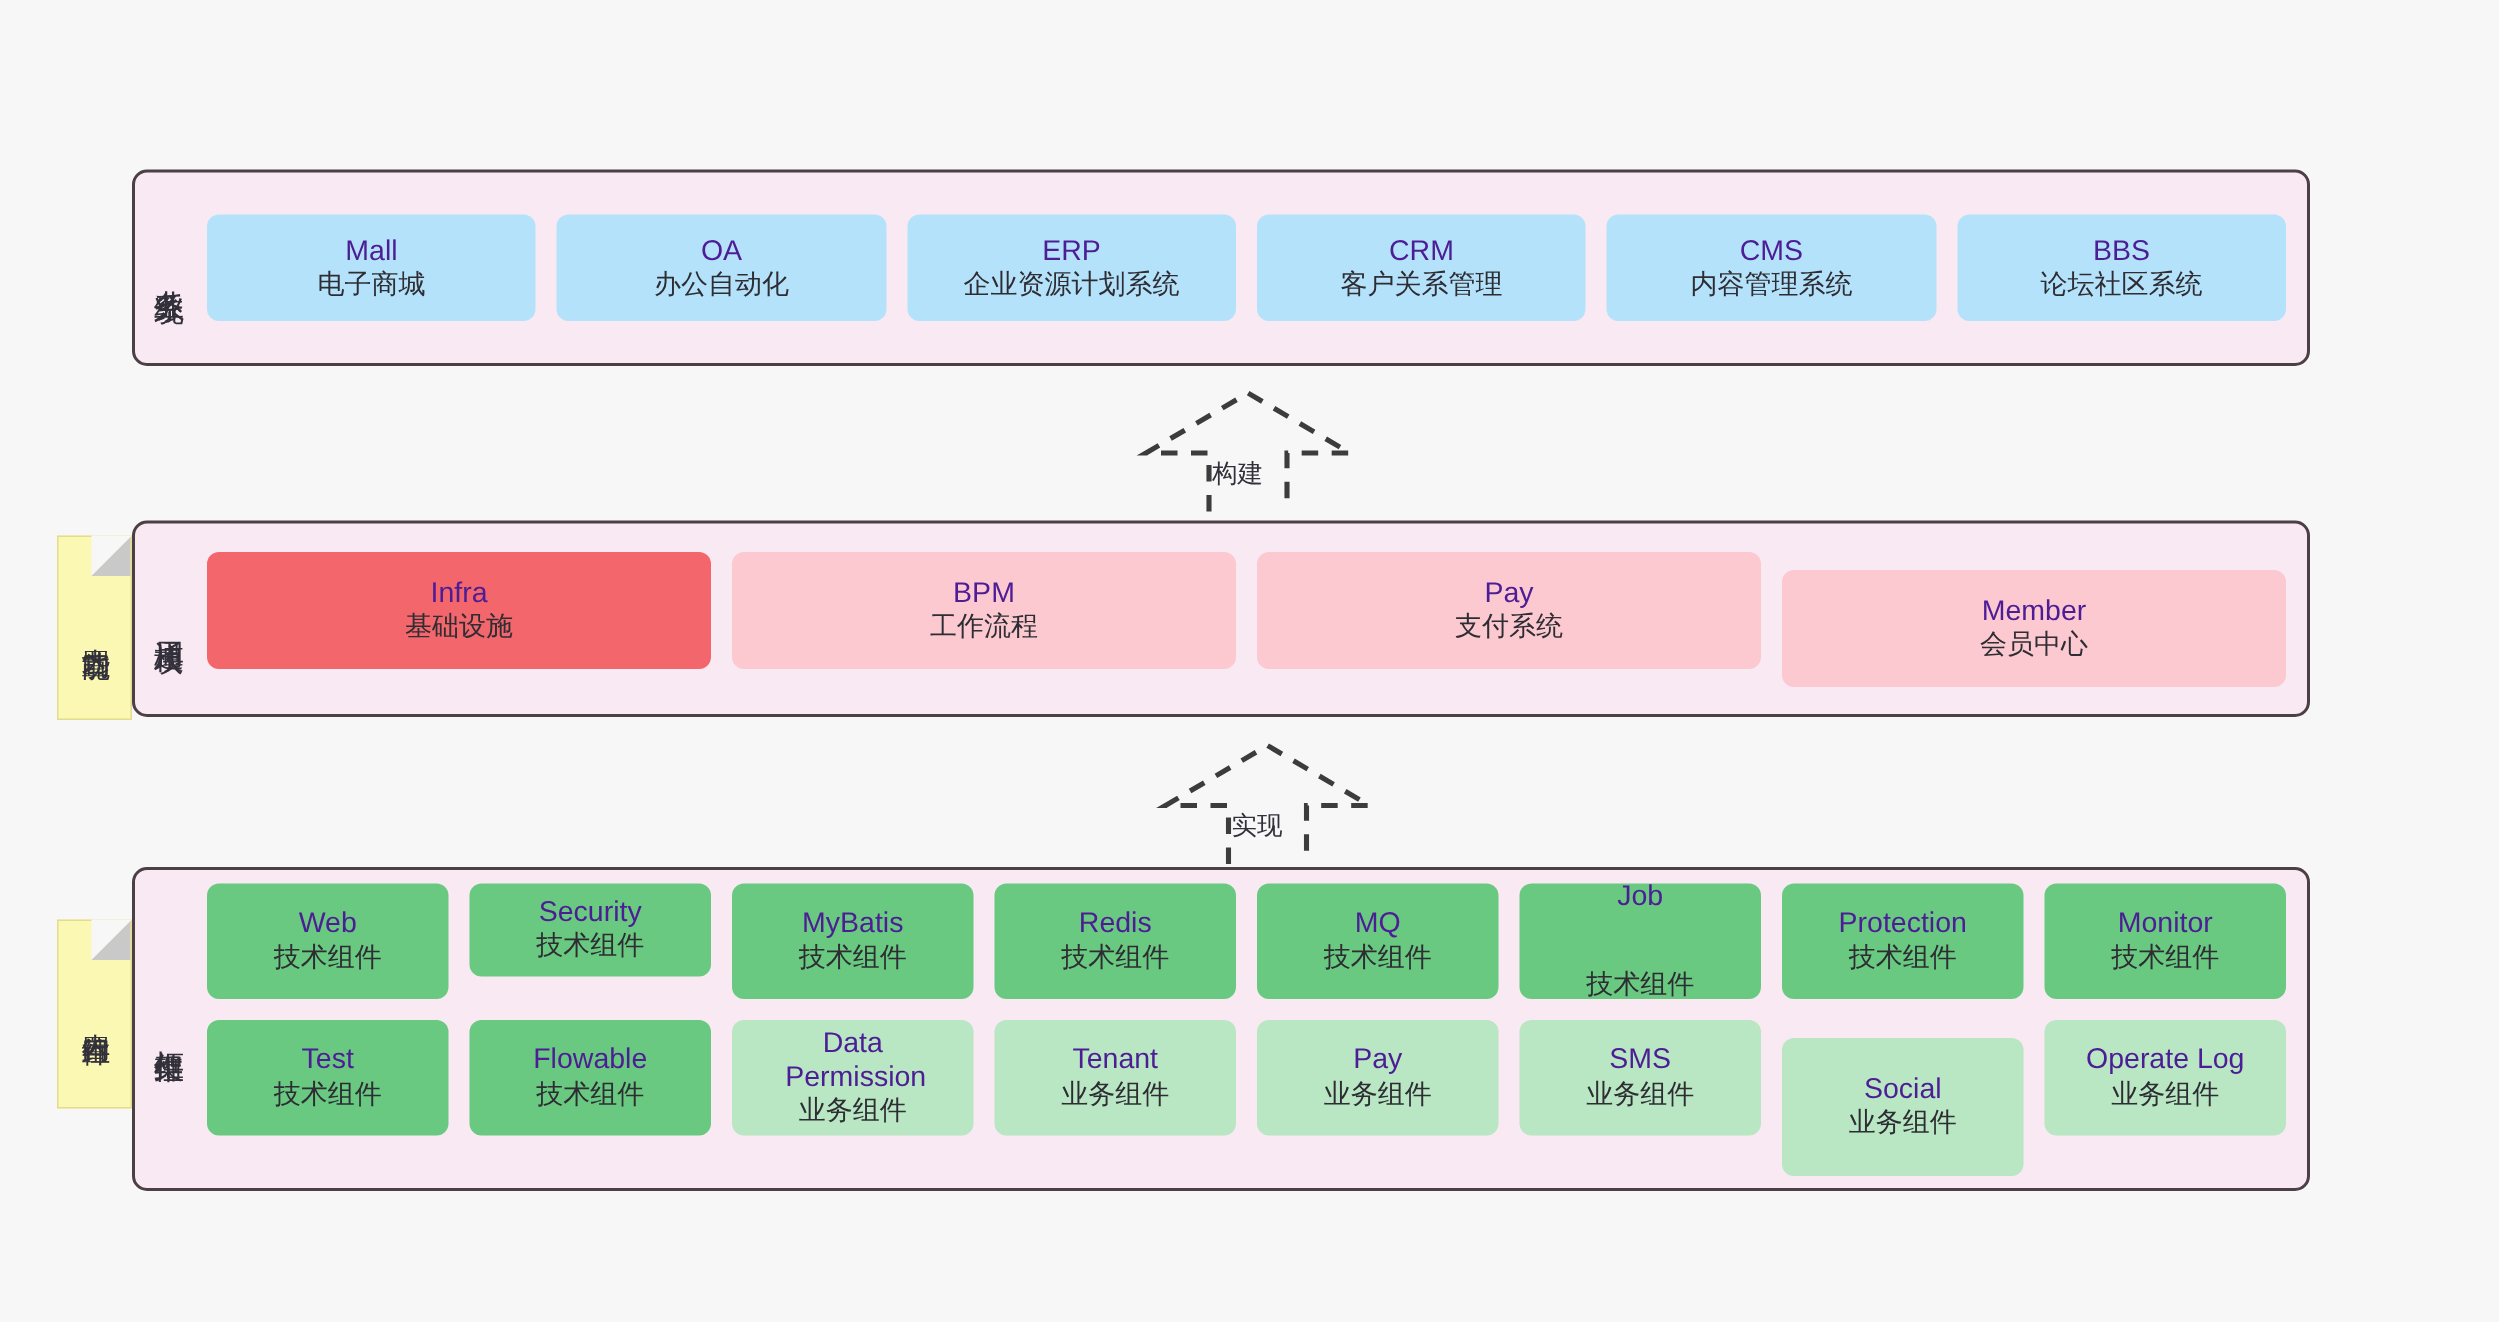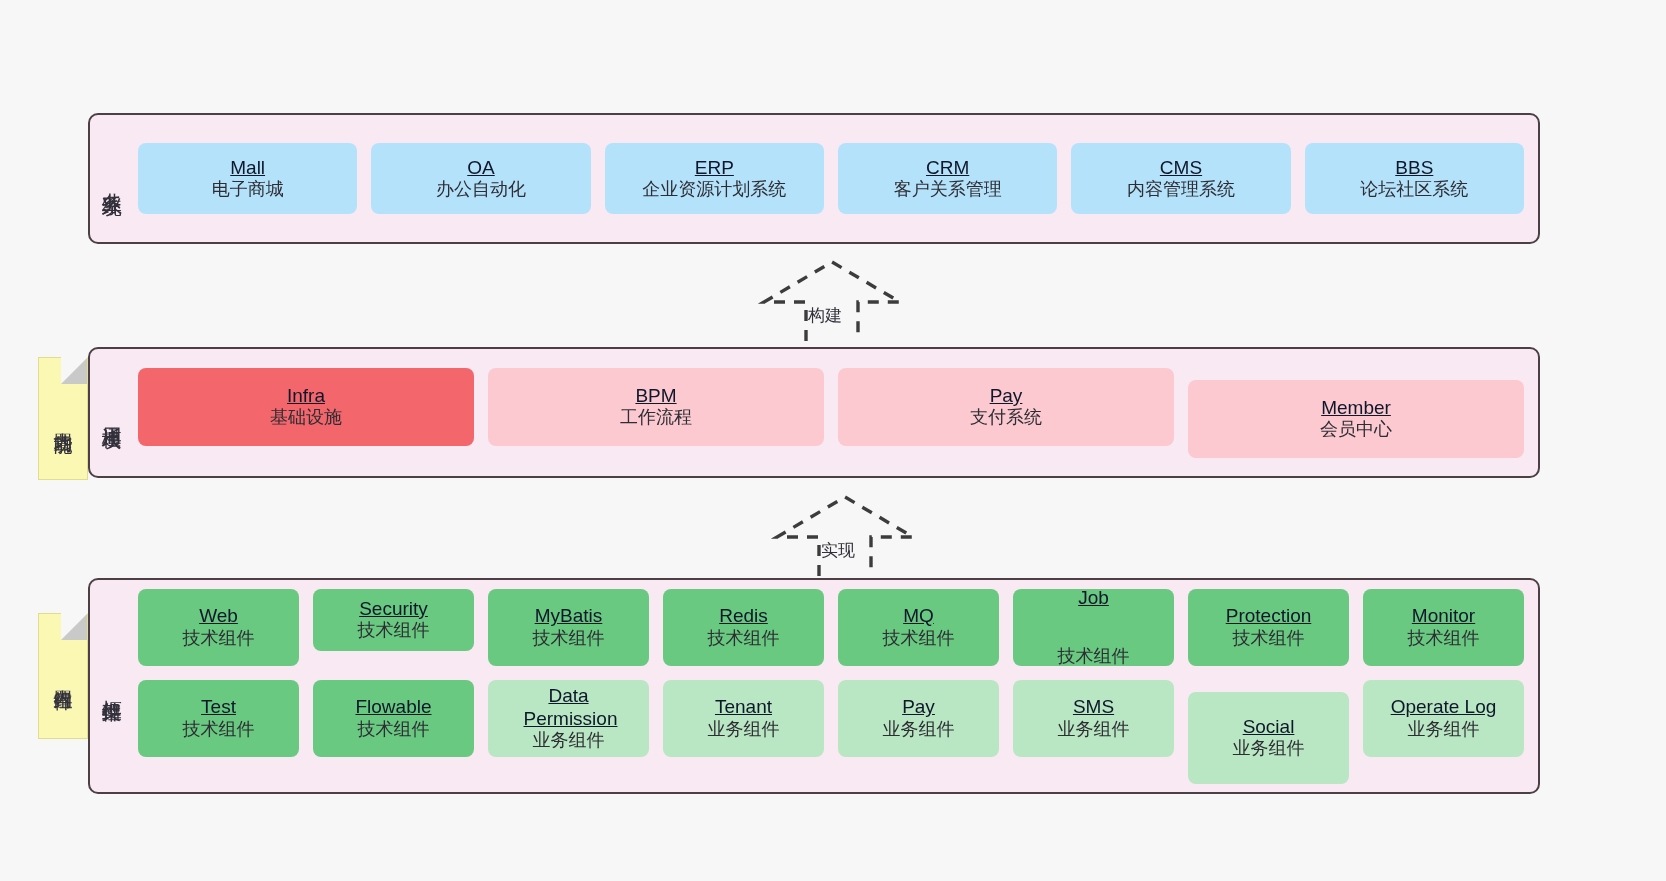--- a/index.html
+++ b/index.html
@@ -75,22 +75,21 @@
     align-items: center;
     justify-content: center;
     text-align: center;
     line-height: 1.22;
     box-sizing: border-box;
     padding: 4px 6px;
     user-select: none;
   }
   .card .en {
     font-size: 19px;
-    color: #0f172a;
-    text-decoration: underline;
+    color: #4c1d95;
   }
   .card .cn {
     font-size: 18px;
     color: #2d2d33;
   }
 
   .card-blue   { background: #b5e2fb; }
   .card-red    { background: #f2666c; }
   .card-pink   { background: #fcc9d1; }
   .card-green  { background: #69c981; }

